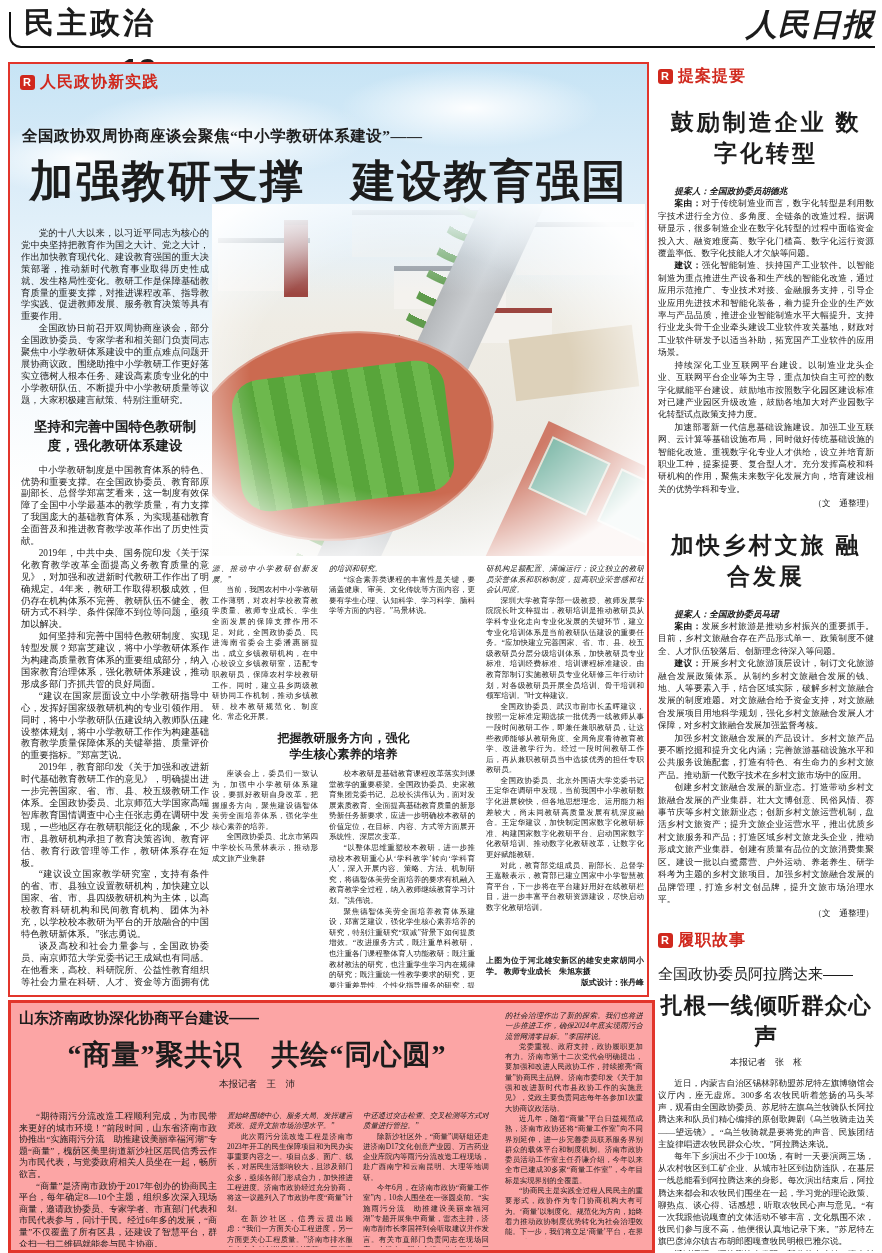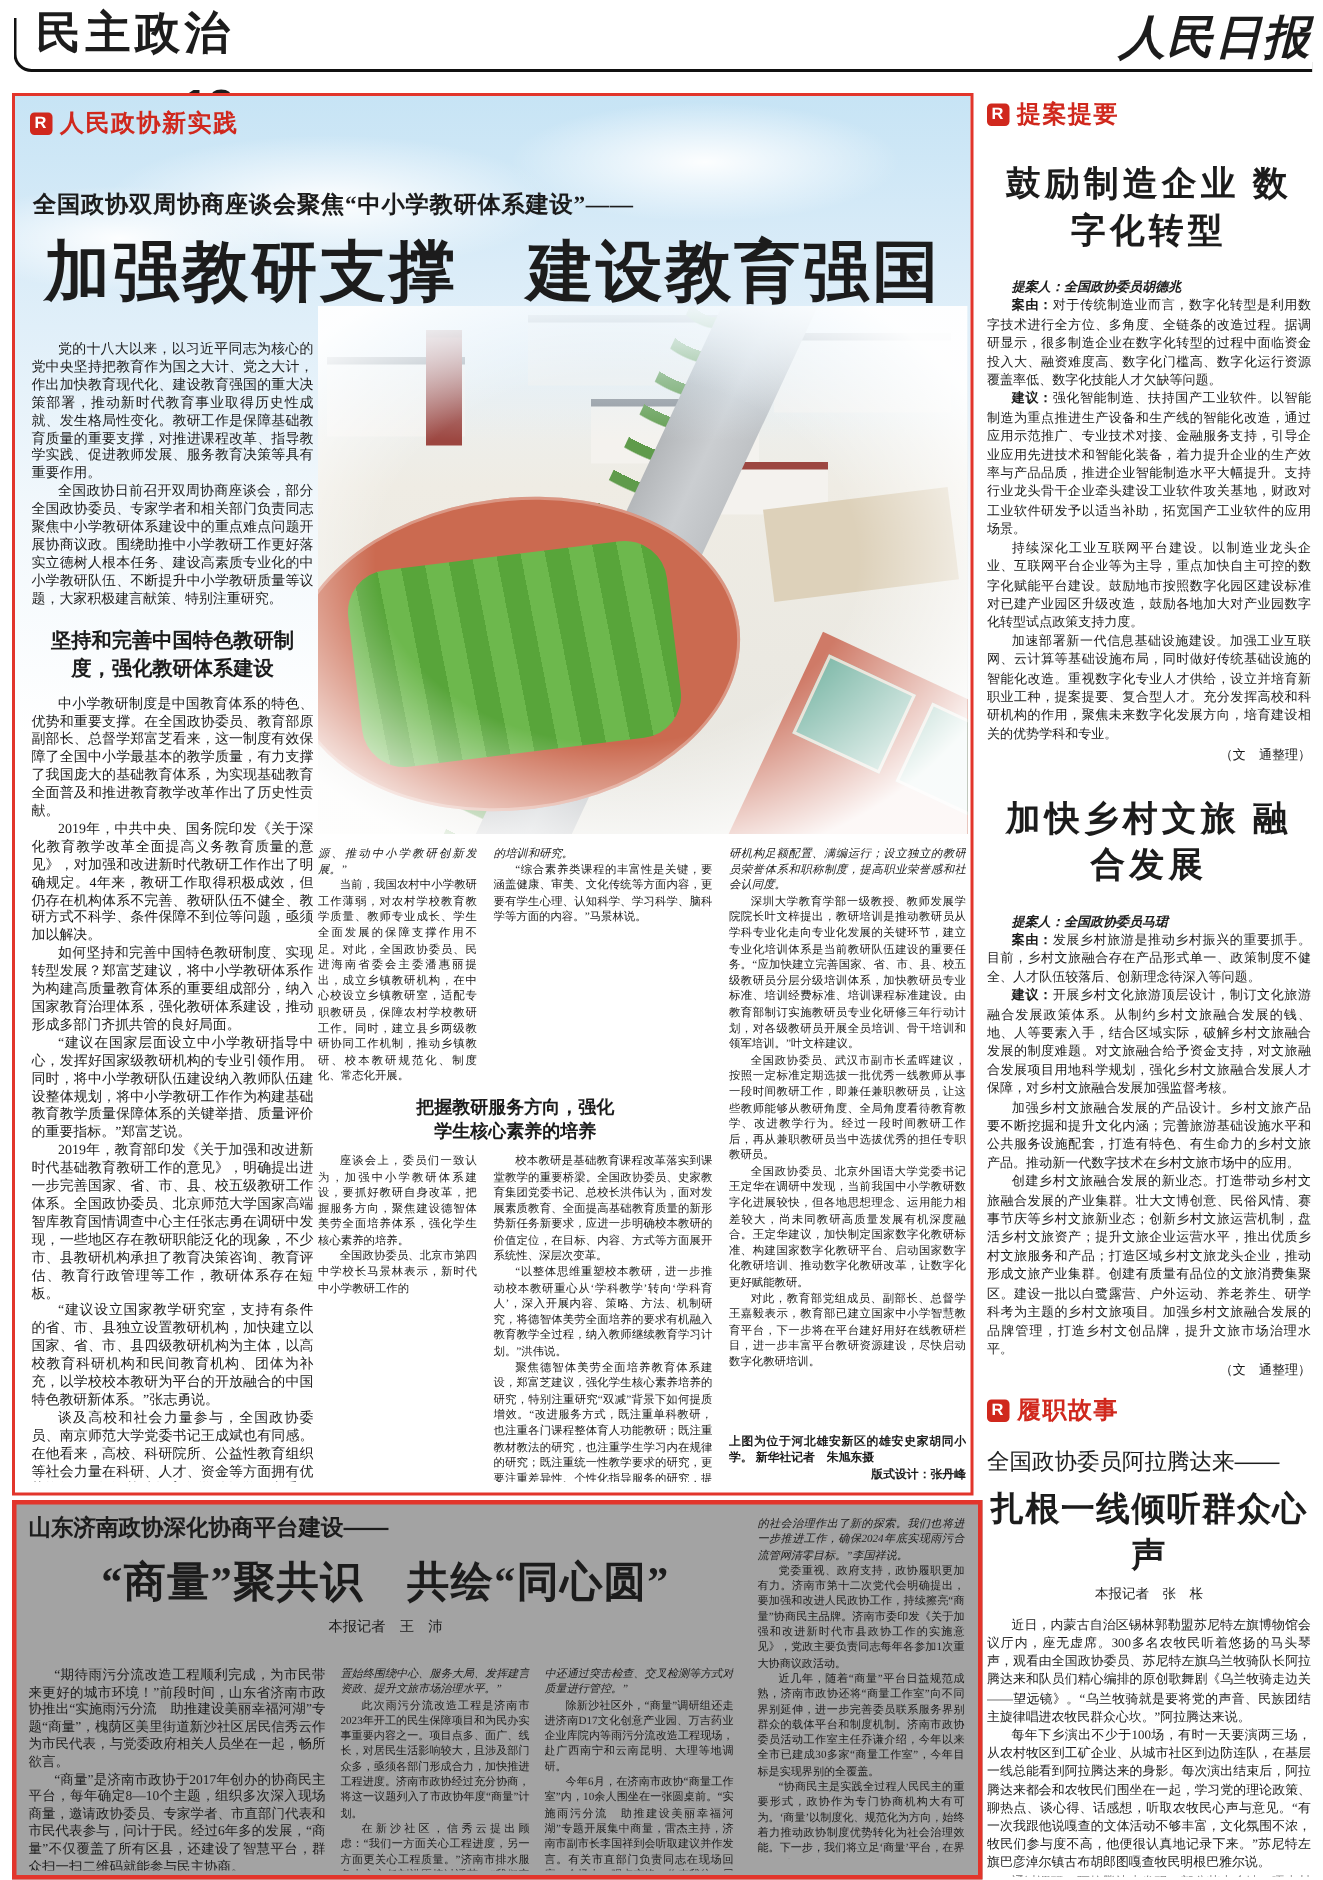--- a/index.html
+++ b/index.html
@@ -83,21 +83,21 @@
   .sb-body{font-size:8.7px;line-height:12.4px;}
   .sb-meta{font-weight:bold;font-style:italic;}
   .sb-lead{font-weight:bold;}
   .sb-credit{text-align:right;text-indent:0;margin:2px 0 10px;}
   .duty-kicker{font-family:"Liberation Sans","DejaVu Sans",sans-serif;font-size:15px;margin:14px 0 4px;}
   .duty-headline{text-align:center;font-size:22.5px;font-weight:bold;letter-spacing:1px;margin:6px 0 4px;}
   .duty-byline{text-align:center;font-size:9px;margin-bottom:8px;}
   .duty-body{font-size:8.6px;line-height:12.2px;}
   
   .bottom-box{position:absolute;left:8px;top:1000px;width:641px;height:247px;border:3px solid #e2352b;
-    overflow:hidden;background:#a3a3a3;}
+    overflow:hidden;background:#fca5a5;}
   .b-left{position:absolute;left:8px;top:6px;width:476px;}
   .b-kicker{font-size:15px;font-weight:bold;font-family:"Liberation Sans","DejaVu Sans",sans-serif;}
   .b-headline{text-align:center;font-size:28px;font-weight:bold;letter-spacing:1px;margin:8px 0 4px;
     white-space:nowrap;}
   .b-byline{text-align:center;font-size:9.5px;margin-bottom:20px;}
   .b-cols{display:flex;gap:10px;height:136px;overflow:hidden;}
   .b-c1{width:198px;font-size:9px;line-height:11.6px;overflow:hidden;}
   .b-c{width:126px;font-size:7.4px;line-height:10.3px;overflow:hidden;}
   .b-col4{position:absolute;left:494px;top:8px;width:138px;height:228px;font-size:7.4px;
     line-height:10.3px;overflow:hidden;}
@@ -173,41 +173,41 @@
       </div>
     <div class="cell-c2a noind">
         <p>的培训和研究。</p>
         <p>“综合素养类课程的丰富性是关键，要涵盖健康、审美、文化传统等方面内容，更要有学生心理、认知科学、学习科学、脑科学等方面的内容。”马景林说。</p>
       </div>
     <div class="cell-h2">
       <div class="subhead2">把握教研服务方向，强化学生核心素养的培养</div>
     </div>
     <div class="cell-c1b">
         <p>座谈会上，委员们一致认为，加强中小学教研体系建设，要抓好教研自身改革，把握服务方向，聚焦建设德智体美劳全面培养体系，强化学生核心素养的培养。</p>
-        <p>全国政协委员、北京市第四中学校长马景林表示，新时代中小学教研工作的</p>
+        <p>全国政协委员、北京市第四中学校长马景林表示，推动形成文旅产业集群</p>
       </div>
     <div class="cell-c2b">
       <div>
           <p>校本教研是基础教育课程改革落实到课堂教学的重要桥梁。全国政协委员、史家教育集团党委书记、总校长洪伟认为，面对发展素质教育、全面提高基础教育质量的新形势新任务新要求，应进一步明确校本教研的价值定位，在目标、内容、方式等方面展开系统性、深层次变革。</p>
           <p>“以整体思维重塑校本教研，进一步推动校本教研重心从‘学科教学’转向‘学科育人’，深入开展内容、策略、方法、机制研究，将德智体美劳全面培养的要求有机融入教育教学全过程，纳入教师继续教育学习计划。”洪伟说。</p>
           <p>聚焦德智体美劳全面培养教育体系建设，郑富芝建议，强化学生核心素养培养的研究，特别注重研究“双减”背景下如何提质增效。“改进服务方式，既注重单科教研，也注重各门课程整体育人功能教研；既注重教材教法的研究，也注重学生学习内在规律的研究；既注重统一性教学要求的研究，更要注重差异性、个性化指导服务的研究，提高工作针对性。”</p>
         </div>
 
     </div>
     <div class="cell-c3">
       <div class="paras noind">
           <p>研机构足额配置、满编运行；设立独立的教研员荣誉体系和职称制度，提高职业荣誉感和社会认同度。</p>
           <p>深圳大学教育学部一级教授、教师发展学院院长叶文梓提出，教研培训是推动教研员从学科专业化走向专业化发展的关键环节，建立专业化培训体系是当前教研队伍建设的重要任务。“应加快建立完善国家、省、市、县、校五级教研员分层分级培训体系，加快教研员专业标准、培训经费标准、培训课程标准建设。由教育部制订实施教研员专业化研修三年行动计划，对各级教研员开展全员培训、骨干培训和领军培训。”叶文梓建议。</p>
           <p>全国政协委员、武汉市副市长孟晖建议，按照一定标准定期选拔一批优秀一线教师从事一段时间教研工作，即兼任兼职教研员，让这些教师能够从教研角度、全局角度看待教育教学、改进教学行为。经过一段时间教研工作后，再从兼职教研员当中选拔优秀的担任专职教研员。</p>
           <p>全国政协委员、北京外国语大学党委书记王定华在调研中发现，当前我国中小学教研数字化进展较快，但各地思想理念、运用能力相差较大，尚未同教研高质量发展有机深度融合。王定华建议，加快制定国家数字化教研标准、构建国家数字化教研平台、启动国家数字化教研培训、推动数字化教研改革，让数字化更好赋能教研。</p>
           <p>对此，教育部党组成员、副部长、总督学王嘉毅表示，教育部已建立国家中小学智慧教育平台，下一步将在平台建好用好在线教研栏目，进一步丰富平台教研资源建设，尽快启动数字化教研培训。</p>
         </div>
       <div class="cap-block">
         <span>上图为位于河北雄安新区的雄安史家胡同小学。</span>
-        <span>新华社记者　朱旭东摄</span>
+        <span>教师专业成长　朱旭东摄</span>
         <div class="cap-credit">版式设计：张丹峰</div>
       </div>
     </div>
   </div>
 </div>
 
 <div class="sidebar">
   <div class="sec-label">
     <span class="r-icon">R</span>
     <span>提案提要</span>

